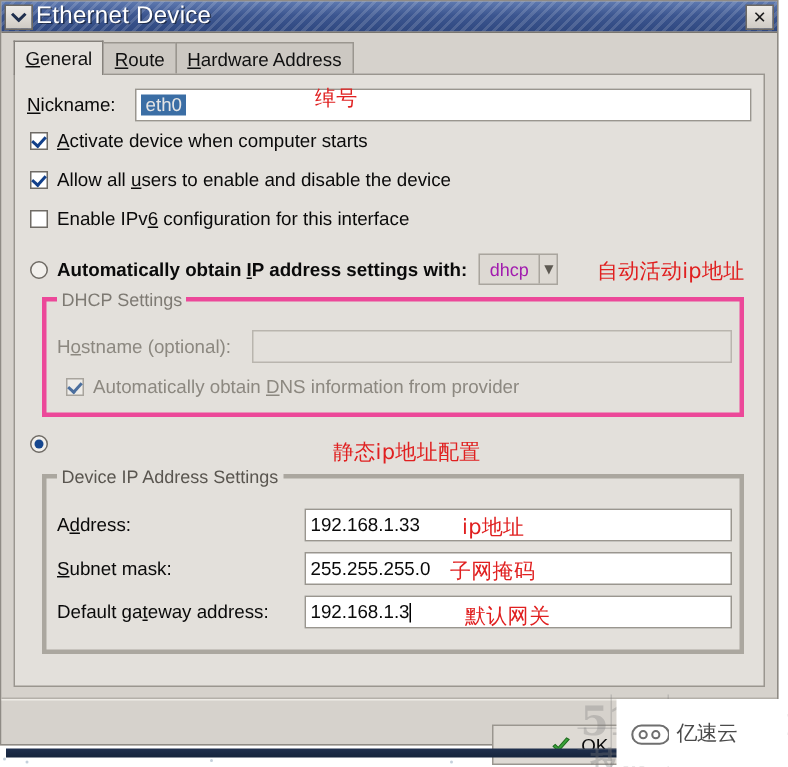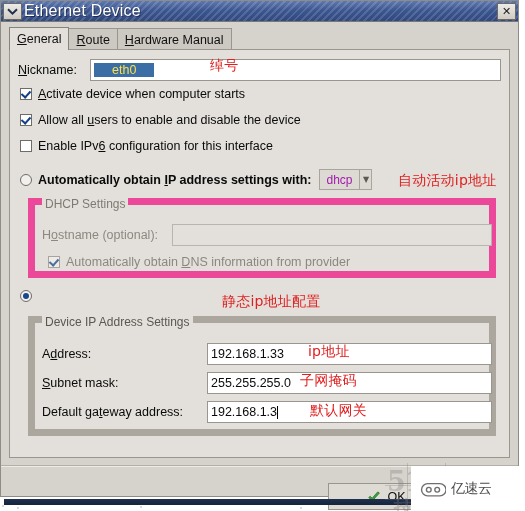--- a/index.html
+++ b/index.html
@@ -150,22 +150,22 @@
     overflow: hidden;
     white-space: nowrap;
   }
   .tin.disabled {
     background: #e3e0db;
     border-color: #b9b5ae;
     color: #8c8880;
   }
   .sel {
     background: #3b6ea5;
-    color: #fde047;
-    padding: 0 18px;
+    color: #e5e5e5;
+    padding: 0 3px;
   }
   .caret {
     display: inline-block;
     width: 1px;
     height: 13px;
     background: #000;
     margin-left: 0px;
     vertical-align: middle;
   }
 
@@ -235,21 +235,21 @@
     align-items: center;
     justify-content: center;
     font-size: 8px;
     color: #5d5952;
     font-family: "DejaVu Sans", sans-serif;
   }
 
   
   .group {
     position: absolute;
-    border: 7px solid #ec4899;
+    border: 3px solid #ec4899;
     box-sizing: border-box;
   }
   .group > .gtitle {
     position: absolute;
     top: -8px;
     left: 7px;
     background: #e3e0db;
     padding: 0 3px;
     font-size: 12px;
     color: #7e7a73;
@@ -403,21 +403,21 @@
       <div class="tab active">
         <span class="mn">G</span>
           <span>eneral</span>
       </div>
       <div class="tab">
         <span class="mn">R</span>
           <span>oute</span>
       </div>
       <div class="tab">
         <span class="mn">H</span>
-          <span>ardware Manual</span>
+          <span>ardware Address</span>
       </div>
     </div>
 
     <div id="panel">
 
       <div class="row" style="left:8px; top:9px; width:485px;">
         <div class="lbl" style="width:72px;"><span class="mn">N</span>ickname:</div>
         <div class="tin" style="width:411px;">
           <span class="sel">eth0</span>
         </div>

